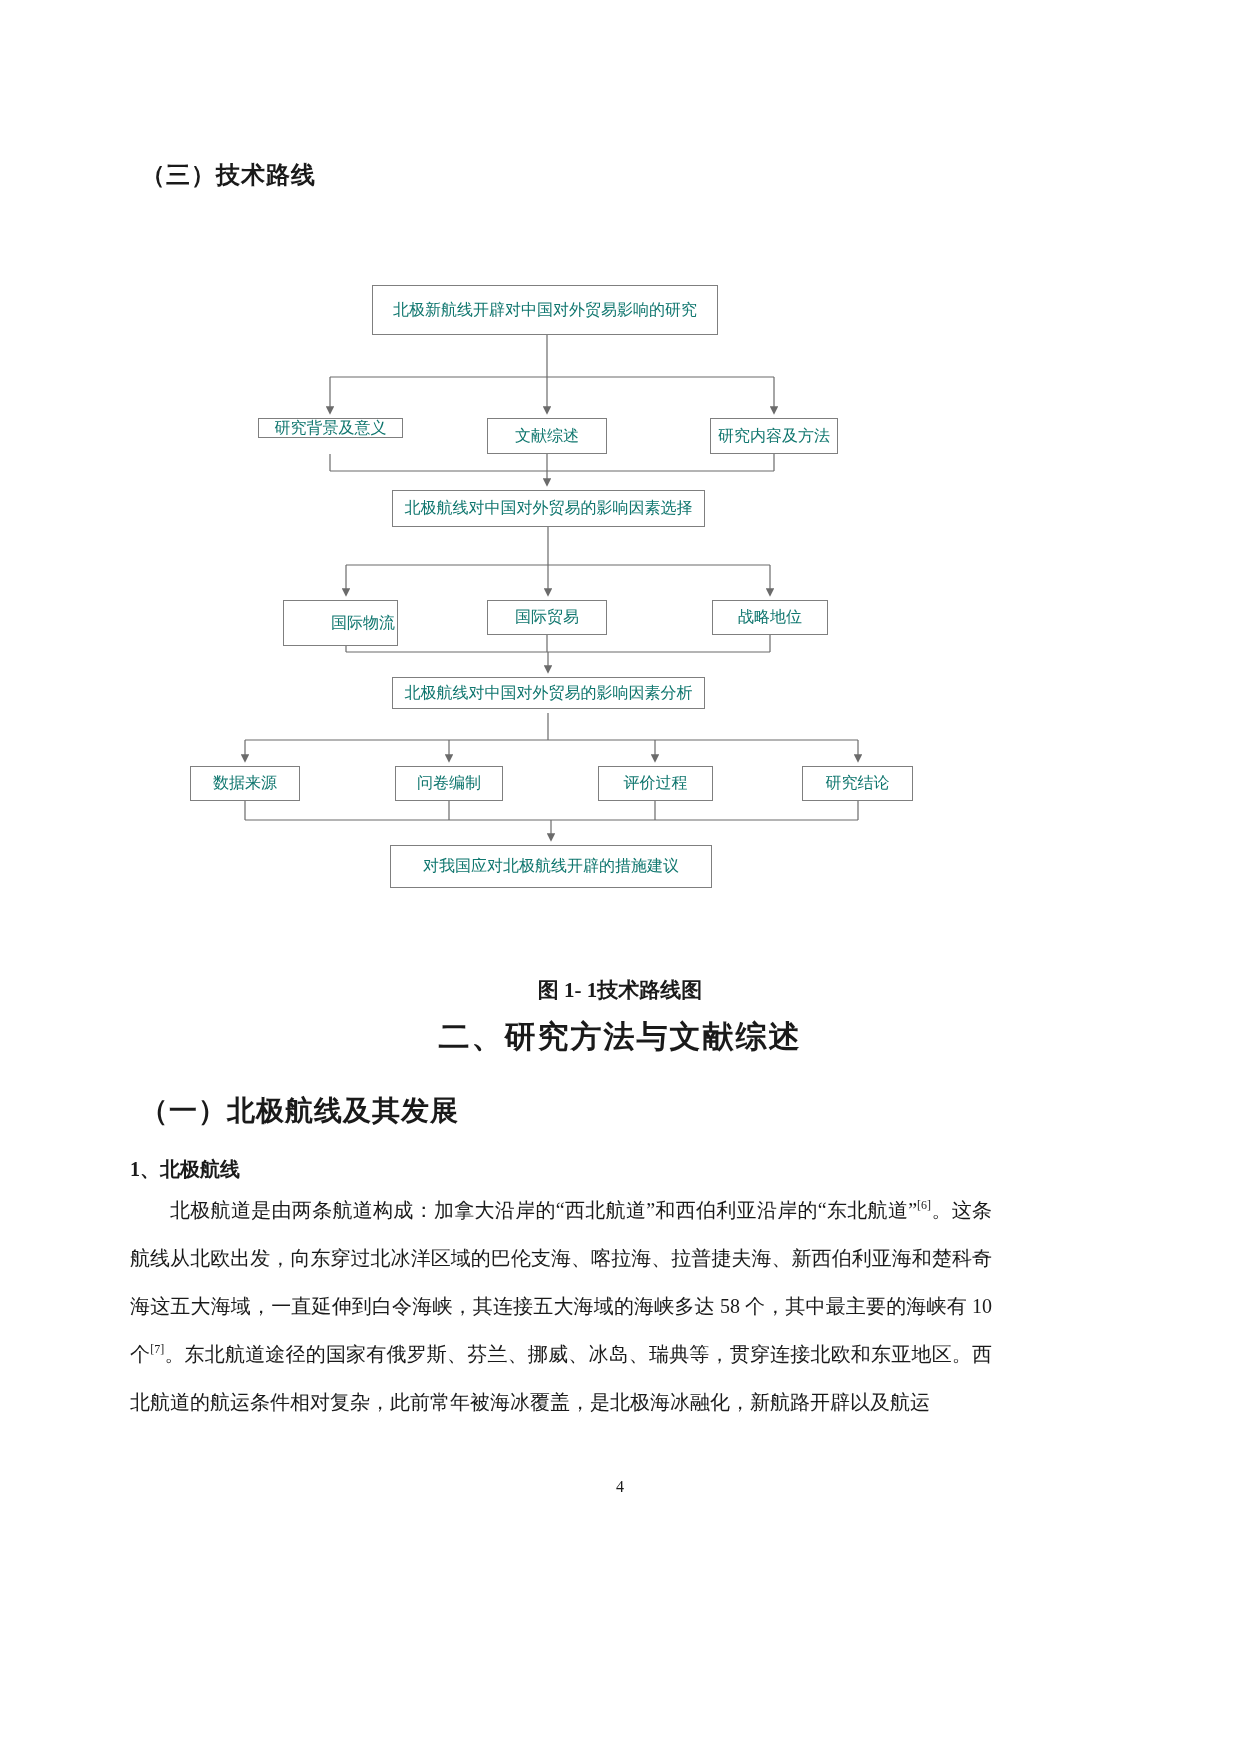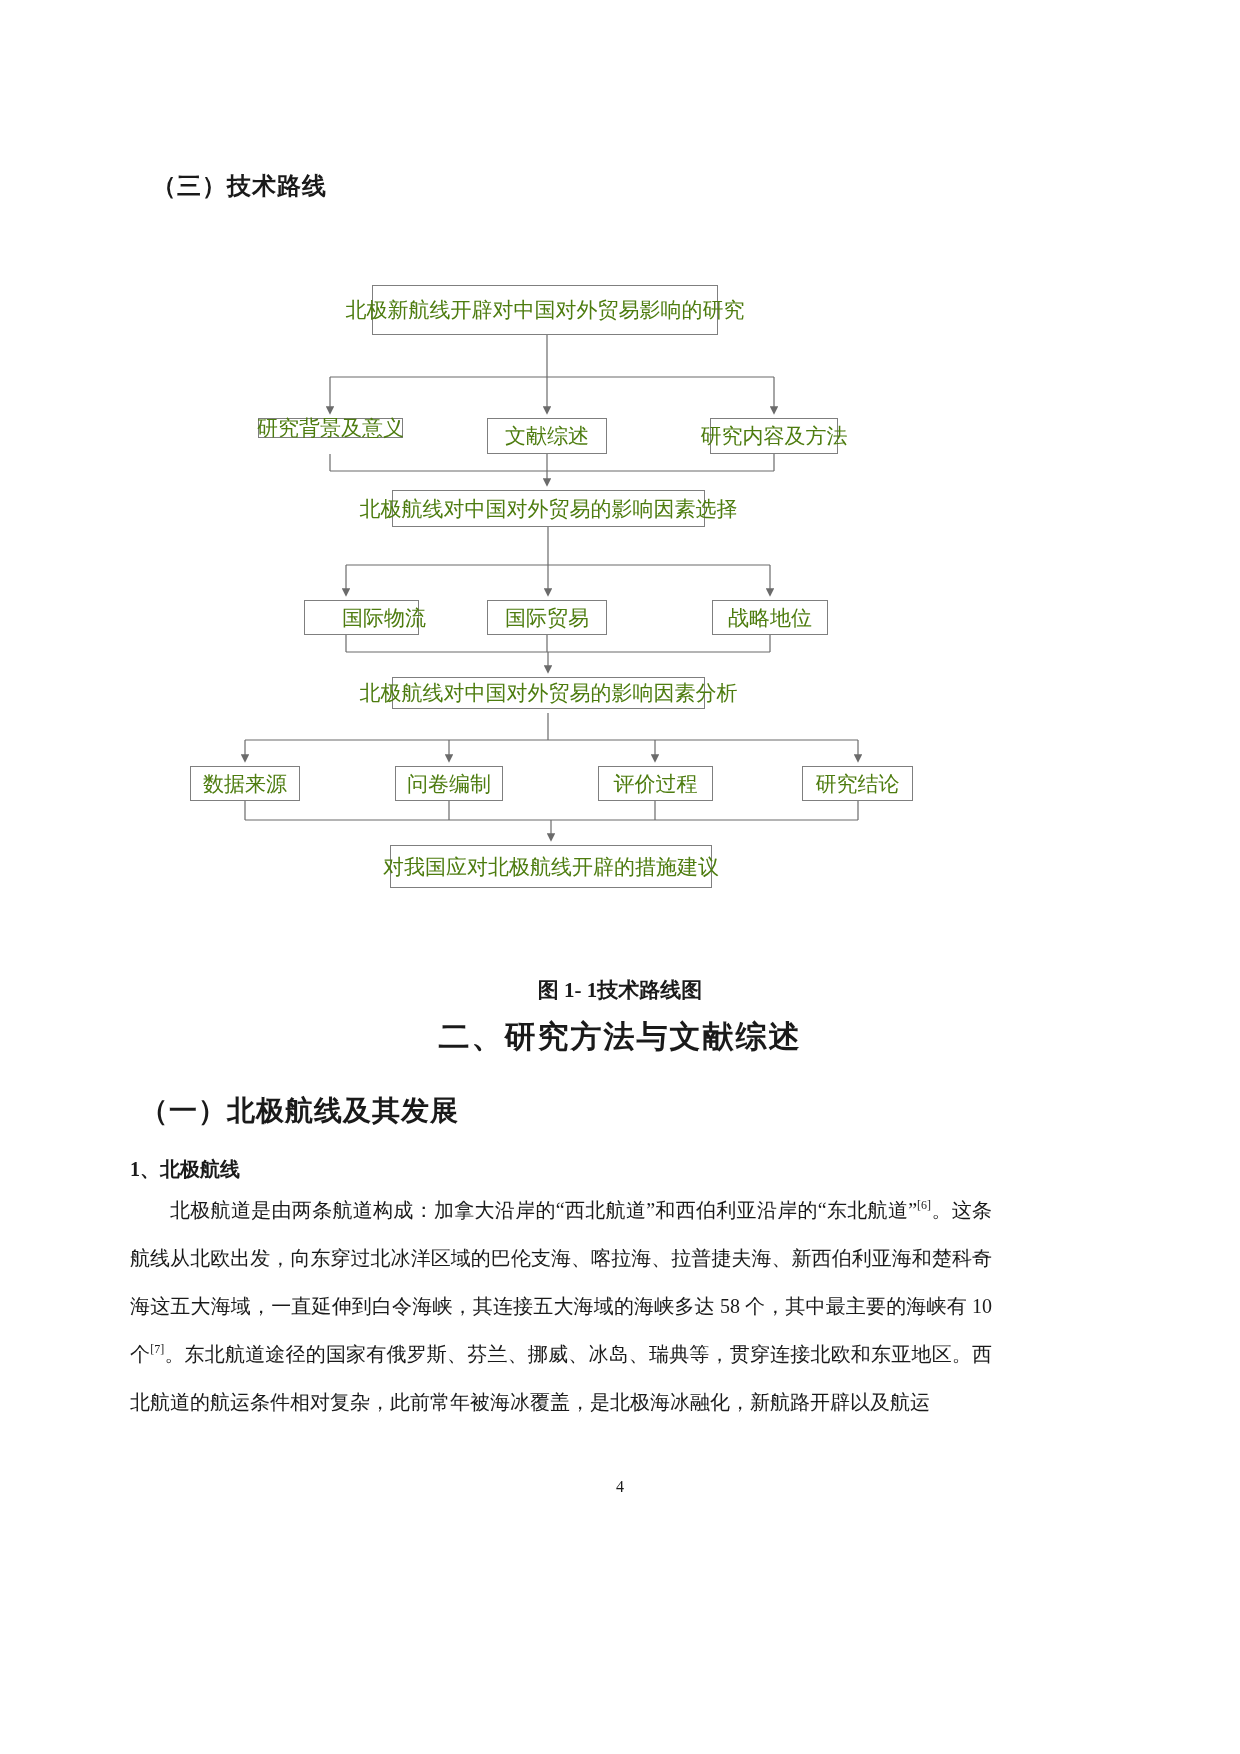--- a/index.html
+++ b/index.html
@@ -9,46 +9,46 @@
     height: 1754px;
     background: #ffffff;
     font-family: "Liberation Serif", serif;
     color: #1a1a1a;
     overflow: hidden;
   }
   .sec-heading {
     position: absolute;
     left: 140px; top: 158px;
     font-size: 24px; font-weight: bold;
-    margin: 12px; letter-spacing: 1px;
+    margin: 1px; letter-spacing: 1px;
   }
   .flowchart-svg {
     position: absolute;
     left: 0; top: 0;
     width: 1240px; height: 950px;
   }
   .node {
     position: absolute;
     border: 1px solid #7f7f7f;
     background: #ffffff;
     display: flex;
     align-items: center;
     justify-content: center;
     font-family: Liberation Serif, serif;
-    font-size: 21px;
-    color: #4d7c0f;
+    font-size: 16px;
+    color: #0f766e;
     white-space: nowrap;
     box-sizing: border-box;
   }
   .n0  { left: 372px; top: 285px; width: 346px; height: 50px; }
   .n1  { left: 258px; top: 418px; width: 145px; height: 20px; }
   .n2  { left: 487px; top: 418px; width: 120px; height: 36px; }
   .n3  { left: 710px; top: 418px; width: 128px; height: 36px; }
   .n4  { left: 392px; top: 490px; width: 313px; height: 37px; }
-  .n5  { left: 304px; top: 600px; width: 115px; height: 35px; padding-left: 45px; }
+  .n5  { left: 283px; top: 600px; width: 115px; height: 46px; padding-left: 45px; }
   .n6  { left: 487px; top: 600px; width: 120px; height: 35px; }
   .n7  { left: 712px; top: 600px; width: 116px; height: 35px; }
   .n8  { left: 392px; top: 677px; width: 313px; height: 32px; text-align: right; }
   .n9  { left: 190px; top: 766px; width: 110px; height: 35px; }
   .n10 { left: 395px; top: 766px; width: 108px; height: 35px; }
   .n11 { left: 598px; top: 766px; width: 115px; height: 35px; }
   .n12 { left: 802px; top: 766px; width: 111px; height: 35px; }
   .n13 { left: 390px; top: 845px; width: 322px; height: 43px; }
   .fig-caption {
     position: absolute;

